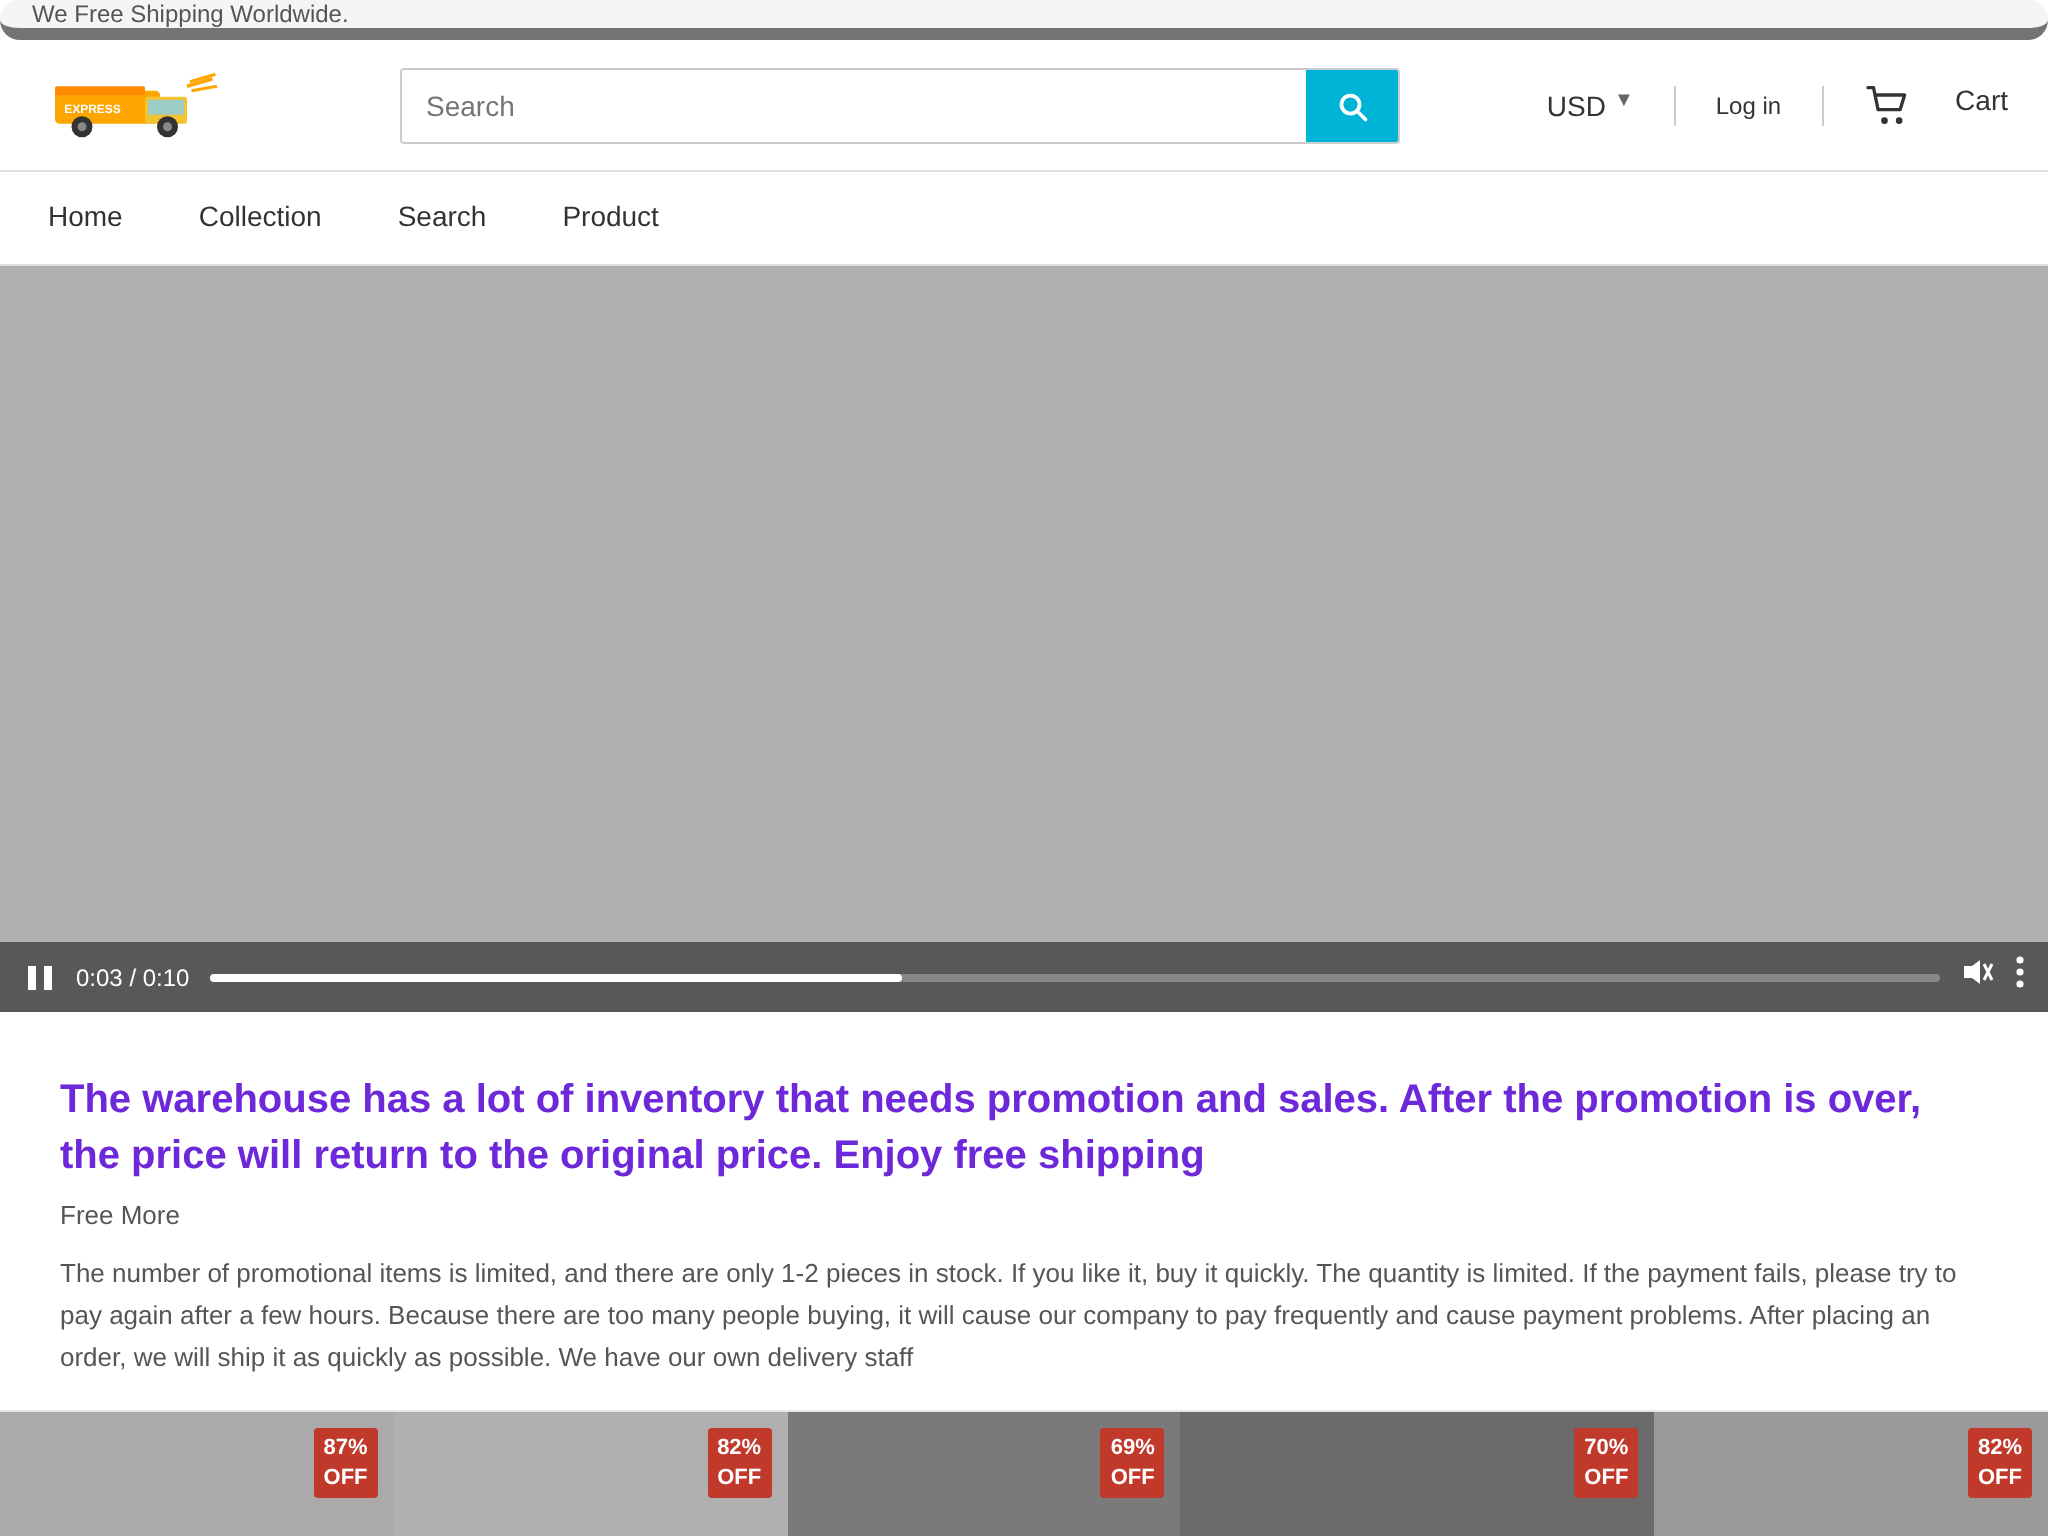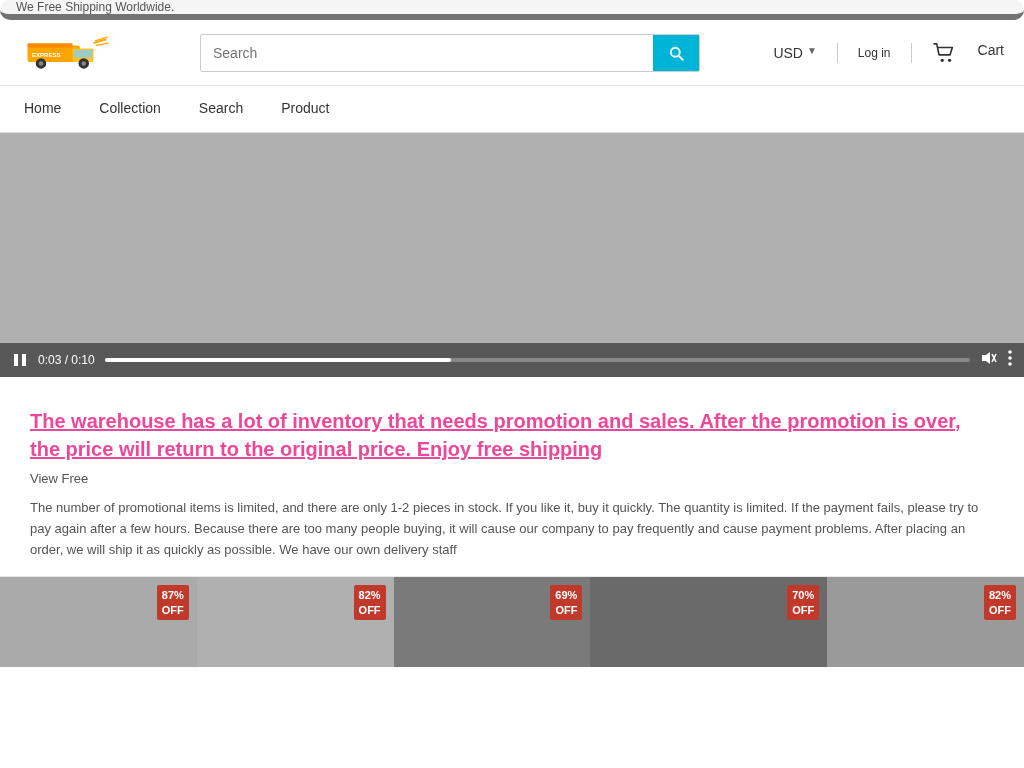--- a/index.html
+++ b/index.html
@@ -138,21 +138,21 @@
       cursor: pointer;
       text-decoration: none;
       border-bottom: 2px solid transparent;
     }
 
     
     .video-section {
       width: 100%;
       background: #c0c0c0;
       position: relative;
-      height: 244px;
+      height: 373px;
     }
 
     .video-placeholder {
       width: 100%;
       height: 100%;
       background: #b0b0b0;
     }
 
     .video-controls {
       position: absolute;
@@ -216,24 +216,23 @@
 
     
     .promo-section {
       padding: 30px 30px 16px 30px;
       border-bottom: 1px solid #e8e8e8;
     }
 
     .promo-heading {
       font-size: 20px;
       font-weight: bold;
-      color: #ec4899;
+      color: #6d28d9;
       line-height: 1.4;
       margin-bottom: 8px;
-      text-decoration: underline;
     }
 
     .view-more {
       font-size: 13px;
       color: #555;
       cursor: pointer;
       margin-bottom: 12px;
     }
 
     .promo-body {
@@ -376,21 +375,21 @@
         <circle cx="2" cy="3" r="1.8" fill="white"></circle>
         <circle cx="2" cy="9" r="1.8" fill="white"></circle>
         <circle cx="2" cy="15" r="1.8" fill="white"></circle>
       </svg>
     </button>
   </div>
 </div>
 
 <div class="promo-section">
   <p class="promo-heading">The warehouse has a lot of inventory that needs promotion and sales. After the promotion is over, the price will return to the original price. Enjoy free shipping</p>
-  <p class="view-more">View Free</p>
+  <p class="view-more">Free More</p>
   <p class="promo-body">The number of promotional items is limited, and there are only 1-2 pieces in stock. If you like it, buy it quickly. The quantity is limited. If the payment fails, please try to pay again after a few hours. Because there are too many people buying, it will cause our company to pay frequently and cause payment problems. After placing an order, we will ship it as quickly as possible. We have our own delivery staff</p>
 </div>
 
 <div class="products-row">
   <div class="product-card" style="background:#1d4ed8;">
     <div class="product-card-bg"></div>
     <div class="discount-badge">87%<br>OFF</div>
   </div>
   <div class="product-card" style="background:#b0b0b0;">
     <div class="product-card-bg" style="background:#b0b0b0;"></div>

